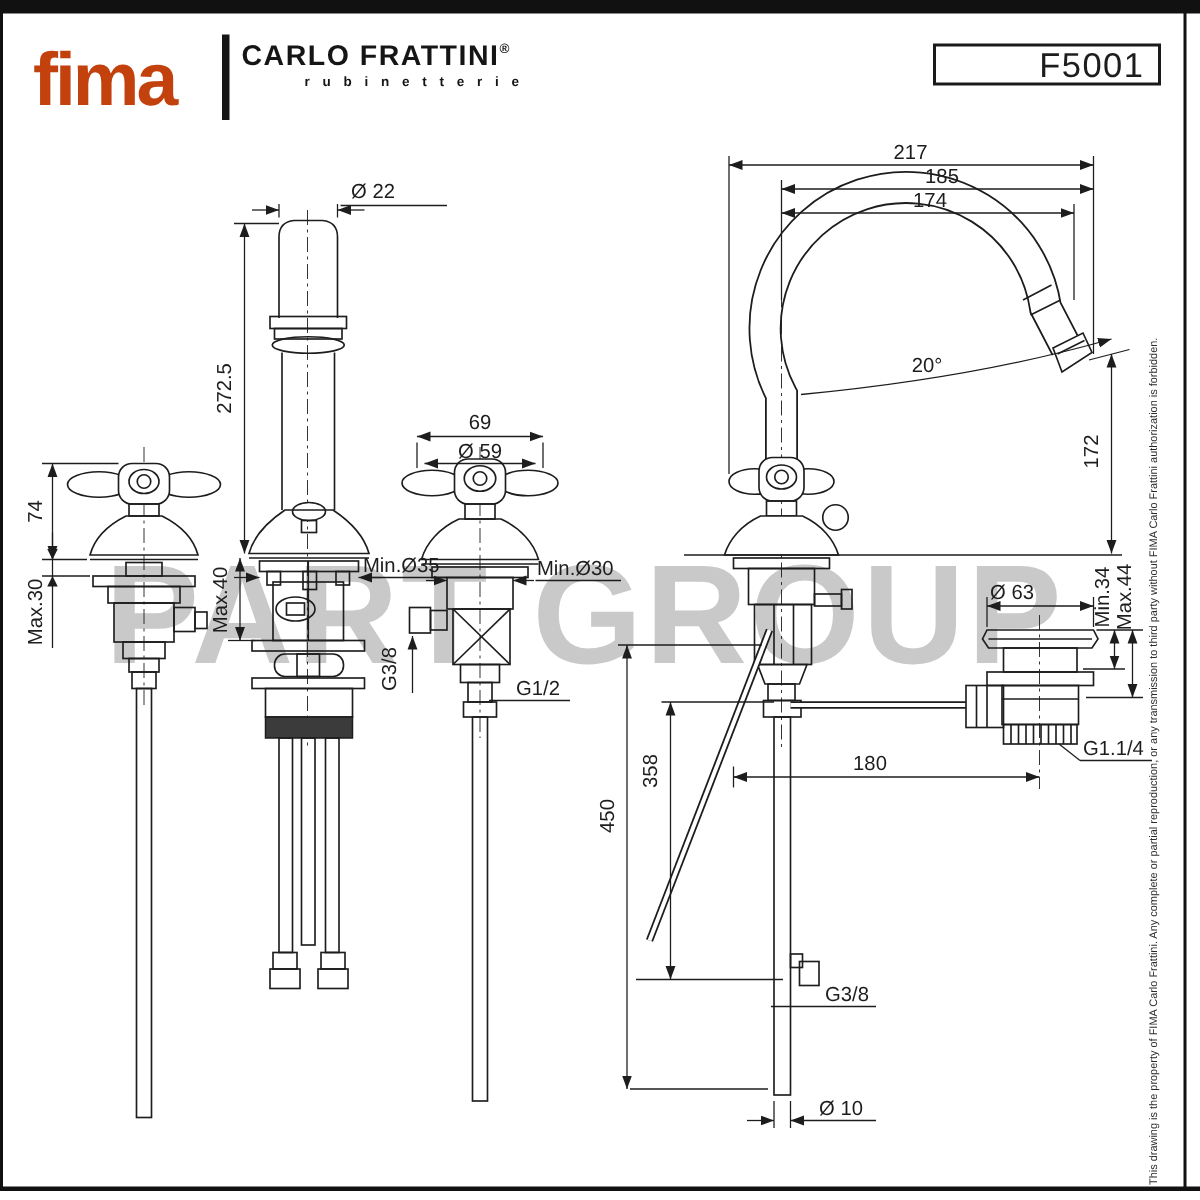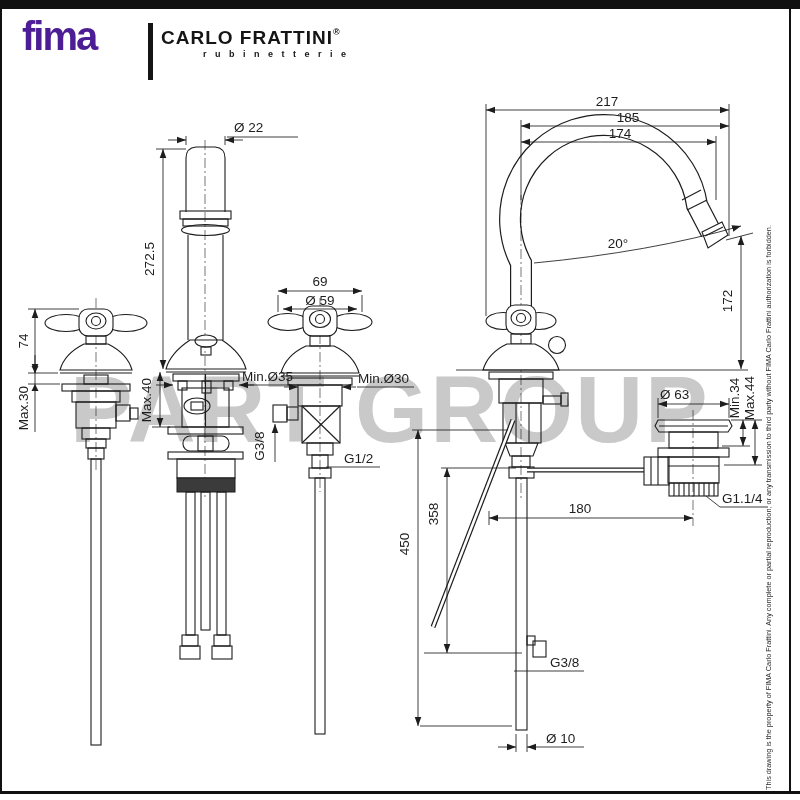--- a/index.html
+++ b/index.html
@@ -2,22 +2,22 @@
 <html><head>
 <meta charset="utf-8">
 <style>
   html,body{margin:0;padding:0;background:#fff;}
   #sheet{position:relative;width:800px;height:800px;background:#fff;overflow:hidden;
          font-family:"Liberation Sans",sans-serif;color:#1d1d1d;}
   .bar-top{position:absolute;left:0;top:0;width:800px;height:9px;background:#111;}
   .bar-bottom{position:absolute;left:0;top:791px;width:800px;height:3px;background:#111;}
   .bar-left{position:absolute;left:0;top:0;width:2px;height:794px;background:#111;}
   .bar-right{position:absolute;left:789px;top:0;width:2px;height:794px;background:#111;}
-  .logo-word{position:absolute;left:22px;top:14px;font-size:40px;font-weight:bold;
-             letter-spacing:-2px;color:#4c1d95;}
+  .logo-word{position:absolute;left:22px;top:24px;font-size:50px;font-weight:bold;
+             letter-spacing:-2px;color:#c2410c;}
   .logo-bar{position:absolute;left:148px;top:23px;width:5px;height:57px;background:#151515;}
   .logo-brand{position:absolute;left:161px;top:27px;font-size:19px;font-weight:bold;
               letter-spacing:1px;color:#151515;white-space:nowrap;}
   .logo-reg{font-size:9px;vertical-align:top;}
   .logo-sub{position:absolute;left:163px;top:49px;font-size:9px;font-weight:bold;
             letter-spacing:8.5px;color:#151515;white-space:nowrap;margin-left:40px;}
   .model-box{position:absolute;left:622px;top:29px;width:152px;height:28px;
              border:2px solid #1a1a1a;box-sizing:border-box;text-align:right;
              font-size:23px;line-height:24px;padding-right:9px;letter-spacing:1px;}
   .watermark{position:absolute;left:70px;top:356px;font-size:94px;font-weight:bold;
@@ -43,20 +43,21 @@
 <body>
 
 <div id="sheet">
 
   <div class="watermark" style="color:#c9c9c9;">PART GROUP</div>
 
   <div class="logo-word">fima</div>
   <div class="logo-bar"></div>
   <div class="logo-brand"><span>CARLO FRATTINI</span><span class="logo-reg">®</span></div>
   <div class="logo-sub">rubinetterie</div>
+  <div class="model-box">F5001</div>
 
   <svg width="800" height="800" viewBox="0 0 800 800">
     <defs>
       <marker id="ar" markerUnits="userSpaceOnUse" markerWidth="10" markerHeight="8" refX="9" refY="4" orient="auto-start-reverse">
         <path d="M0,0.7 L9,4 L0,7.3 Z" fill="#1d1d1d"></path>
       </marker>
     </defs>
 
     <g>
       <line class="cl" x1="96" y1="298" x2="96" y2="470"></line>

